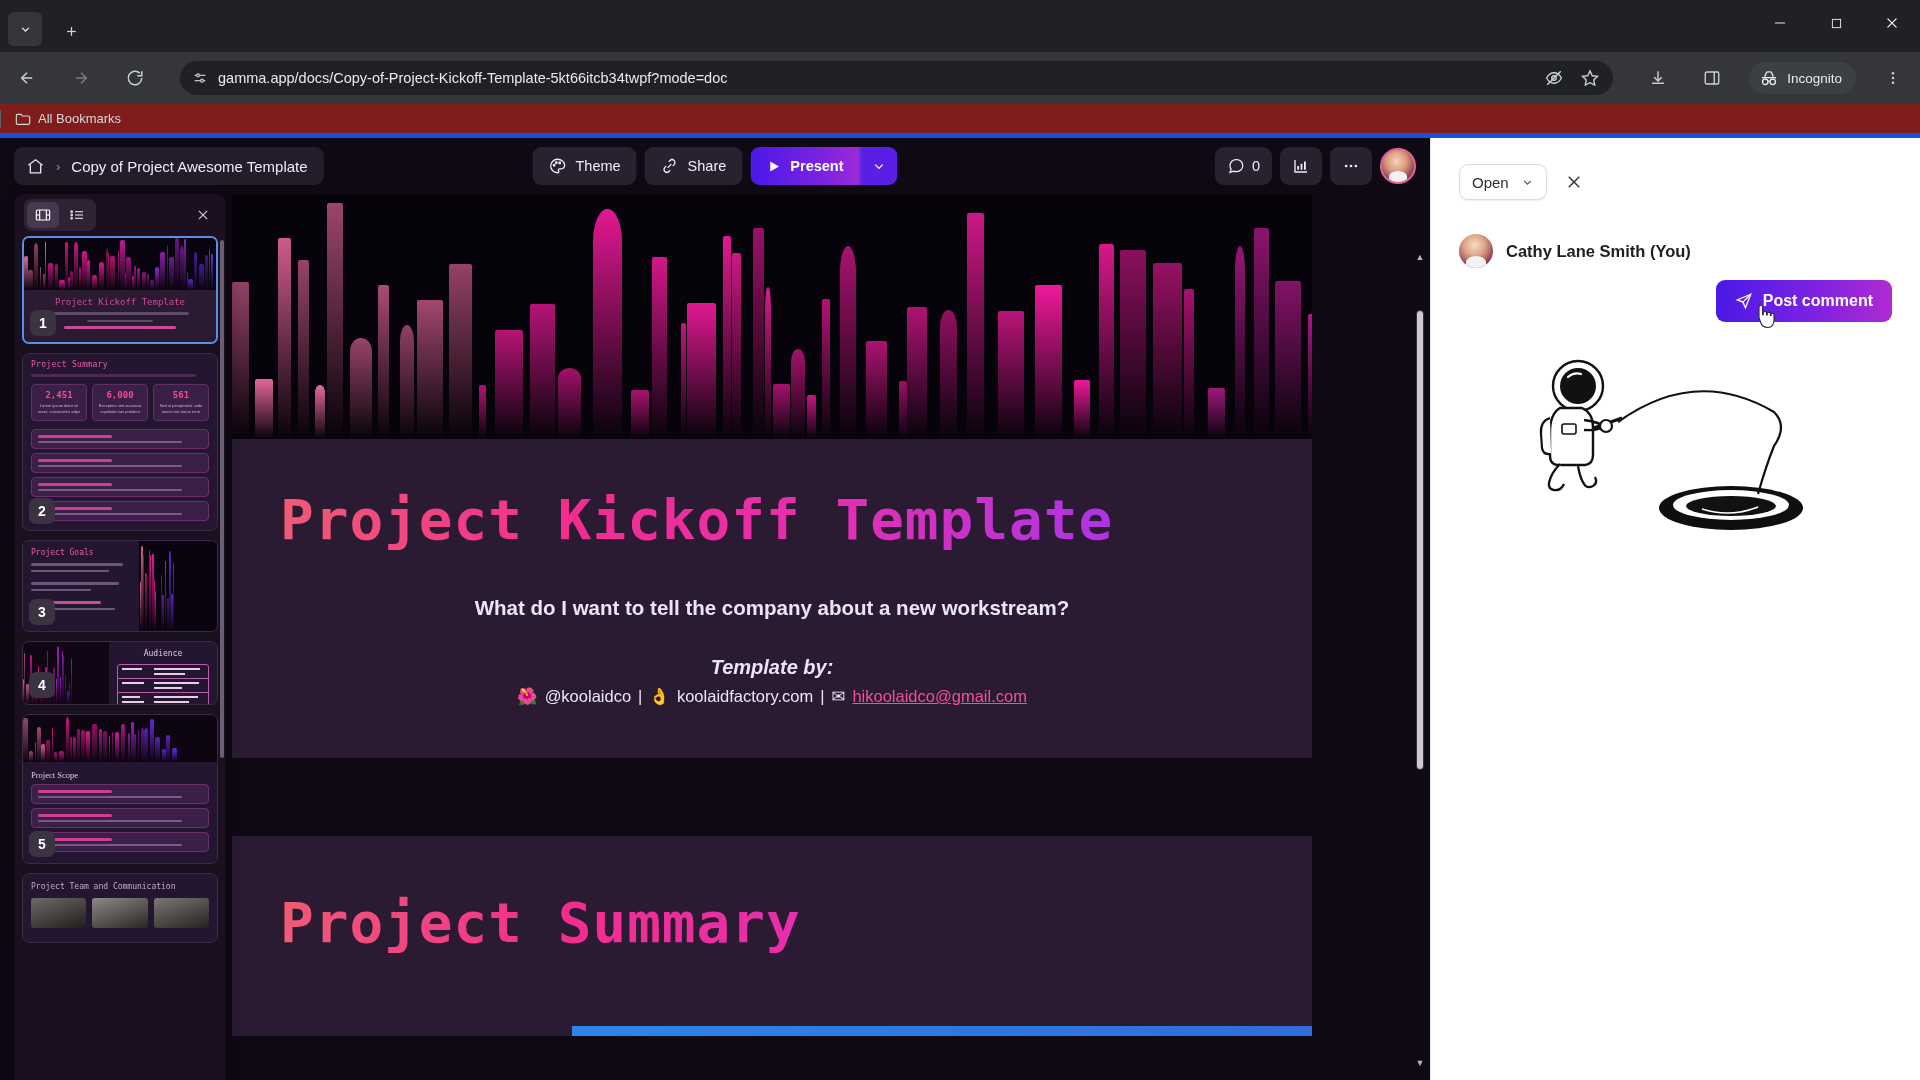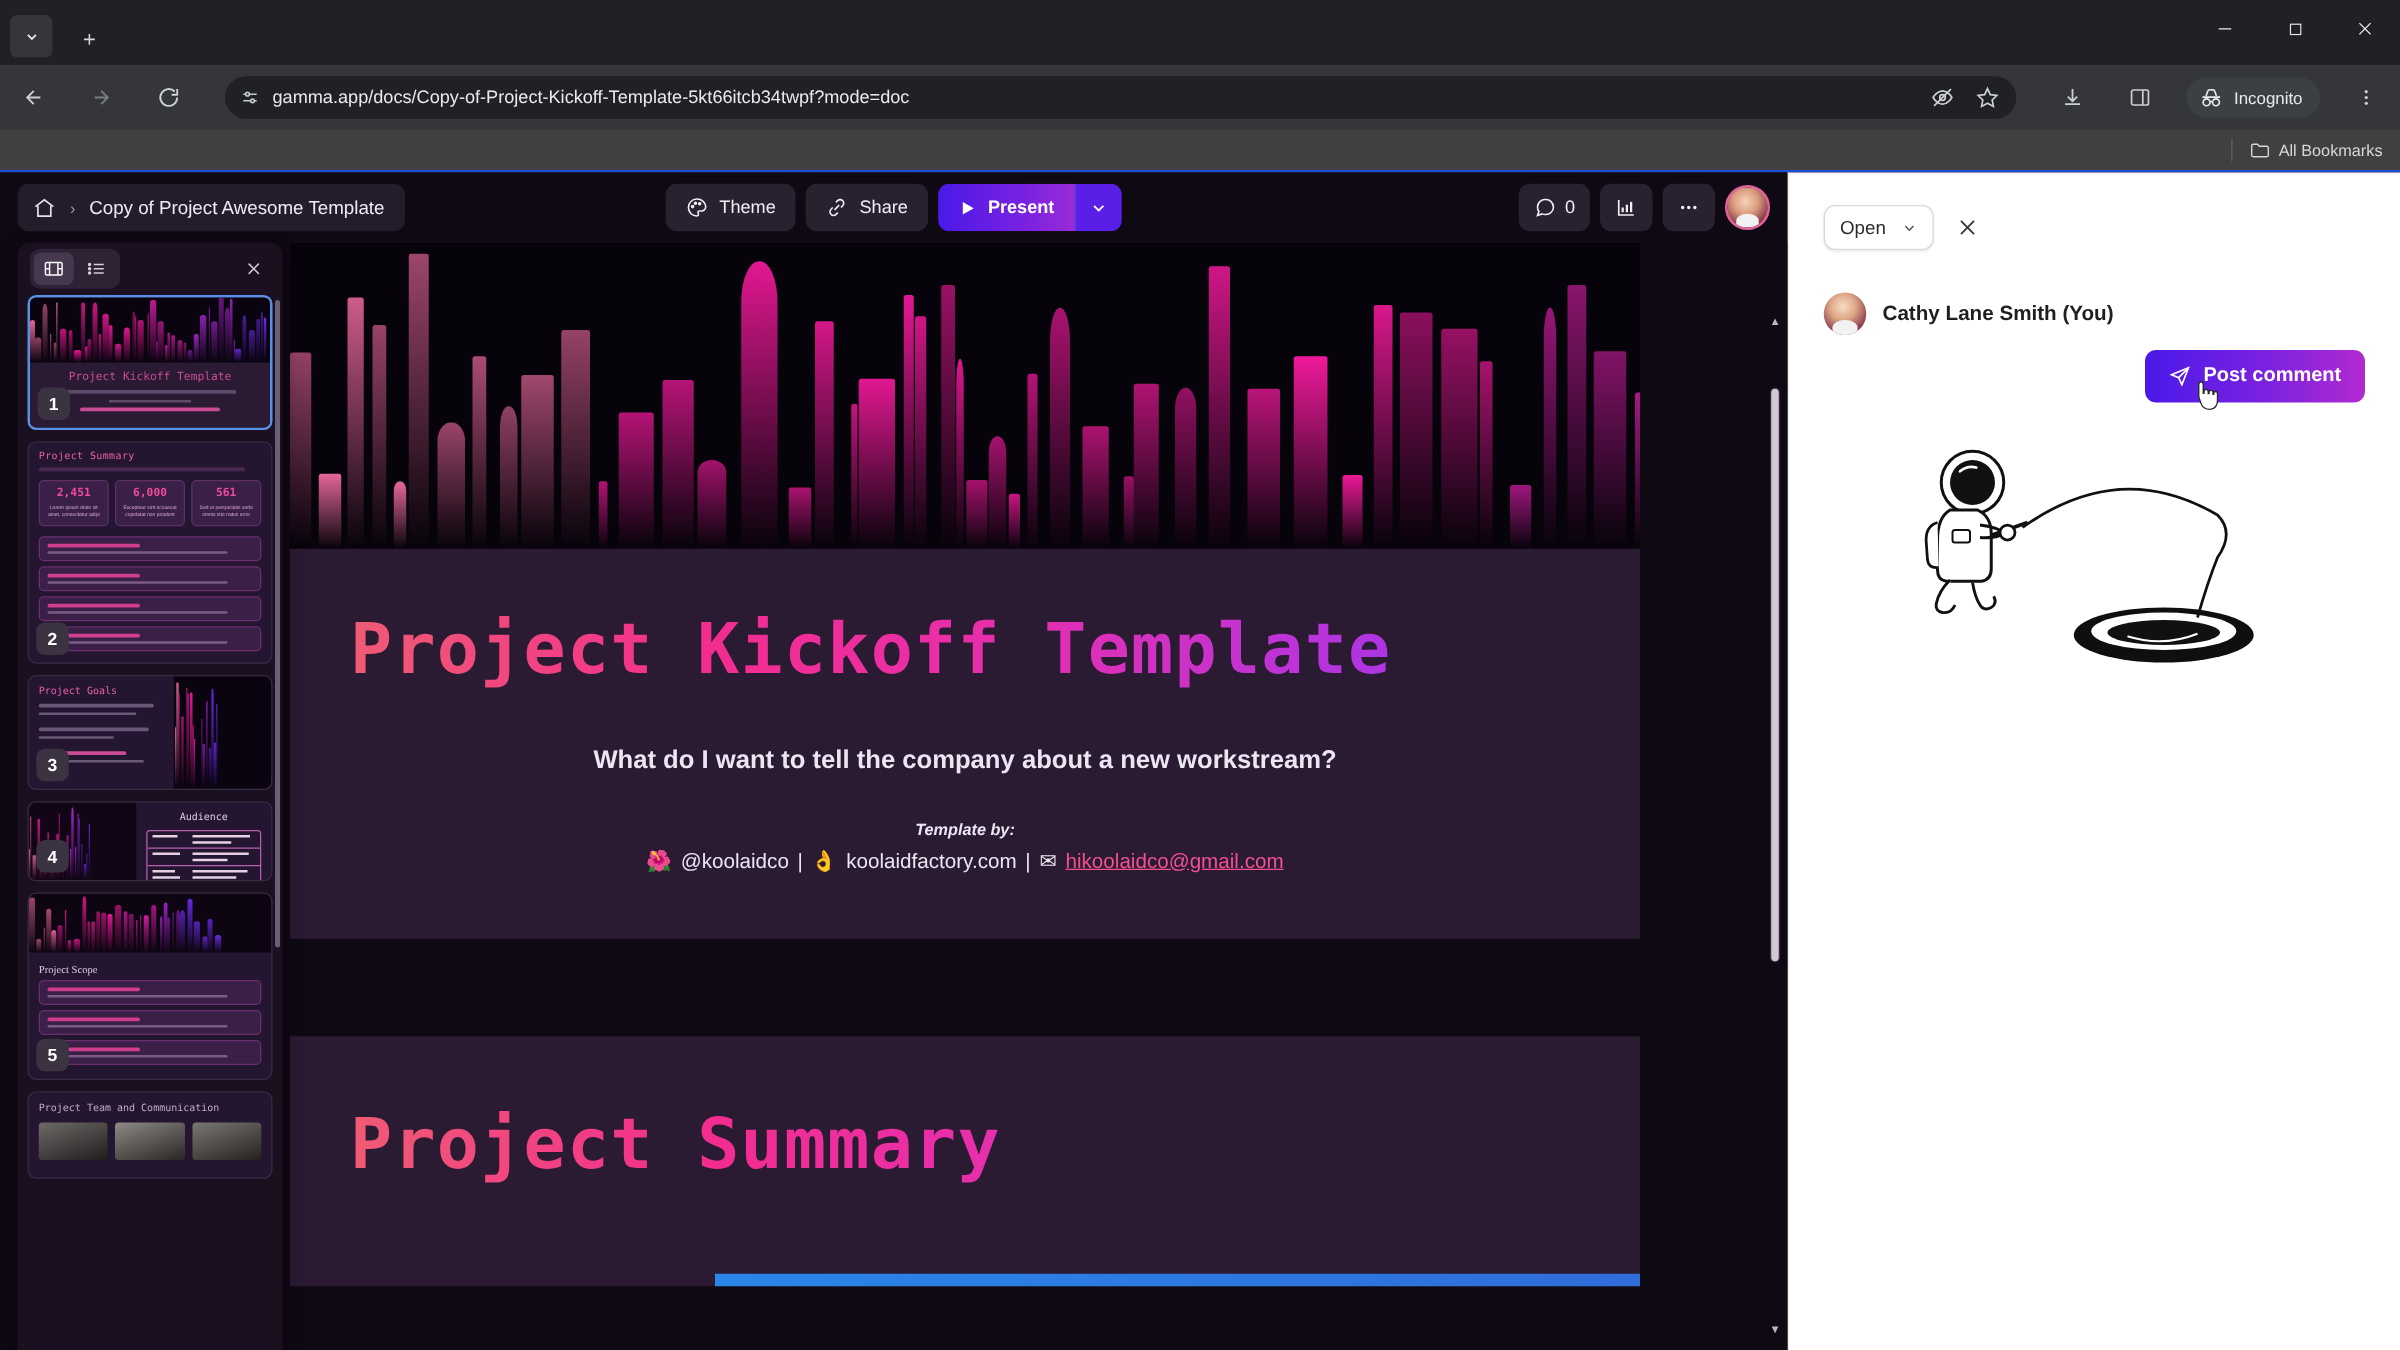--- a/index.html
+++ b/index.html
@@ -72,23 +72,23 @@
     color: #e8eaed; font-size: 14.5px; white-space: nowrap;
     overflow: hidden; flex: 1;
   }
   .omni-right { display: flex; align-items: center; gap: 2px; }
   .incognito-pill {
     height: 32px; border-radius: 16px; background: #3c4043;
     display: flex; align-items: center; gap: 8px; padding: 0 14px 0 10px;
     color: #e8eaed; font-size: 13.5px; cursor: pointer; flex: none;
   }
   .bookmarks {
-    height: 34px; background: #404040; display: flex; align-items: center;
-    justify-content: flex-end; padding-right: 14px; gap: 8px; flex: none;
-    border-bottom: 2px solid #1d4ed8;
+    height: 34px; background: #7f1d1d; display: flex; align-items: center;
+    padding-right: 14px; gap: 8px; flex: none;
+    border-bottom: 5px solid #1d4ed8;
   }
   .bm-sep { width: 1px; height: 18px; background: #5f6368; margin-right: 6px; }
   .bm-item { display: flex; align-items: center; gap: 7px; color: #d6d8db; font-size: 13px; cursor: pointer; }
 
   
   .page { flex: 1; display: flex; min-height: 0; background: #110a18; }
 
   .app-area { flex: 1; position: relative; background: #0f0914; min-width: 0; overflow: hidden; }
 
   
@@ -161,21 +161,21 @@
     font-family: "DejaVu Sans Mono", monospace;
     font-size: 56px; font-weight: bold; letter-spacing: 1px;
     background: linear-gradient(90deg,#ef5f72 0%, #f32d8e 30%, #e52fb0 55%, #a935e8 85%, #8b3df0 100%);
     -webkit-background-clip: text; background-clip: text; color: transparent;
     padding-left: 24px;
   }
   .slide-sub {
     margin-top: 44px; text-align: center; color: #ece6f2;
     font-size: 20.5px; font-weight: 600;
   }
-  .tmpl-by { margin-top: 36px; text-align: center; color: #ece6f2; font-size: 13px; font-style: italic; font-weight: 600;}
+  .tmpl-by { margin-top: 36px; text-align: center; color: #ece6f2; font-size: 20px; font-style: italic; font-weight: 600;}
   .tmpl-links {
     margin-top: 8px; text-align: center; color: #ece6f2; font-size: 16.5px;
     display: flex; align-items: center; justify-content: center; gap: 7px; flex-wrap: wrap;
   }
   .tmpl-links a { color: #f3508f; text-decoration: underline; }
   .gap { height: 78px; background: #0f0914; }
   .slide2 { background: #2a1b33; min-height: 200px; padding: 54px 24px 0 24px; position: relative;}
   .slide2 .slide-title { font-size: 56px; }
   .blue-box {
     position: absolute; left: 340px; right: 0; bottom: 0; height: 10px;

